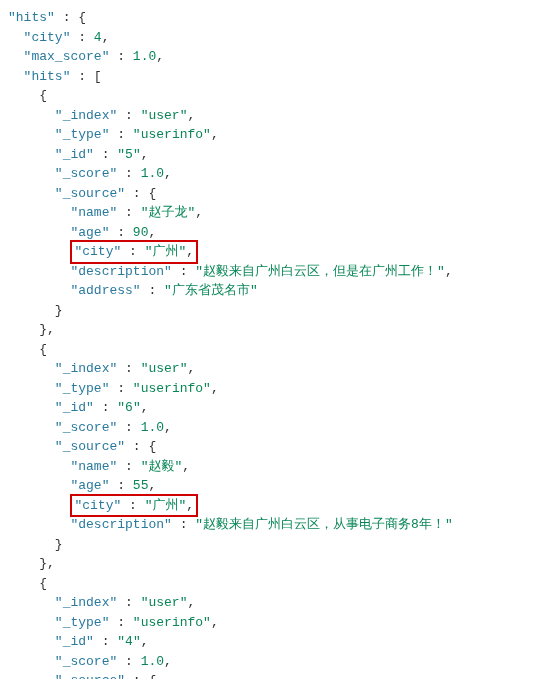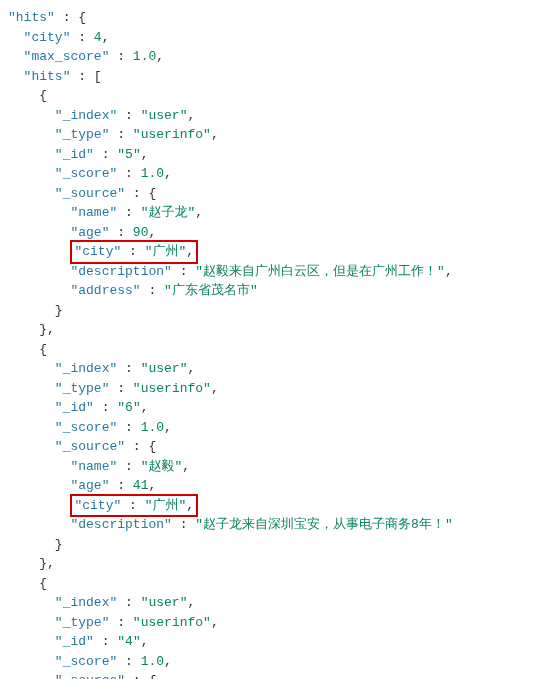--- a/index.html
+++ b/index.html
@@ -49,23 +49,23 @@
 <div class="line">      }</div>
 <div class="line">    },</div>
 
 <div class="line">    {</div>
 <div class="line">      <span class="key">"<span>_index</span>"</span> : <span class="str">"<span>user</span>"</span>,</div>
 <div class="line">      <span class="key">"<span>_type</span>"</span> : <span class="str">"<span>userinfo</span>"</span>,</div>
 <div class="line">      <span class="key">"<span>_id</span>"</span> : <span class="str">"<span>6</span>"</span>,</div>
 <div class="line">      <span class="key">"<span>_score</span>"</span> : <span class="num">1.0</span>,</div>
 <div class="line">      <span class="key">"<span>_source</span>"</span> : {</div>
 <div class="line">        <span class="key">"<span>name</span>"</span> : <span class="str">"<span>赵毅</span>"</span>,</div>
-<div class="line">        <span class="key">"<span>age</span>"</span> : <span class="num">41</span>,</div>
+<div class="line">        <span class="key">"<span>age</span>"</span> : <span class="num">55</span>,</div>
 <div class="line">        <span class="box"><span class="key">"<span>city</span>"</span> : <span class="str">"<span>广州</span>"</span>,</span></div>
-<div class="line">        <span class="key">"<span>description</span>"</span> : <span class="str">"<span>赵子龙来自深圳宝安，从事电子商务8年！</span>"</span></div>
+<div class="line">        <span class="key">"<span>description</span>"</span> : <span class="str">"<span>赵毅来自广州白云区，从事电子商务8年！</span>"</span></div>
 <div class="line">      }</div>
 <div class="line">    },</div>
 
 <div class="line">    {</div>
 <div class="line">      <span class="key">"<span>_index</span>"</span> : <span class="str">"<span>user</span>"</span>,</div>
 <div class="line">      <span class="key">"<span>_type</span>"</span> : <span class="str">"<span>userinfo</span>"</span>,</div>
 <div class="line">      <span class="key">"<span>_id</span>"</span> : <span class="str">"<span>4</span>"</span>,</div>
 <div class="line">      <span class="key">"<span>_score</span>"</span> : <span class="num">1.0</span>,</div>
 <div class="line">      <span class="key">"<span>_source</span>"</span> : {</div>
 

